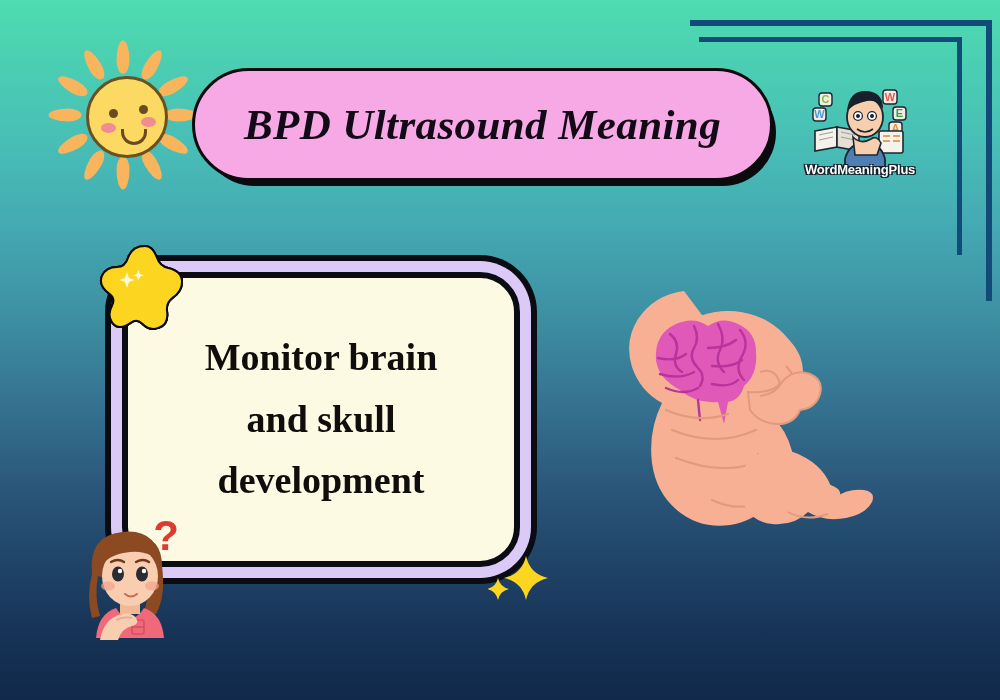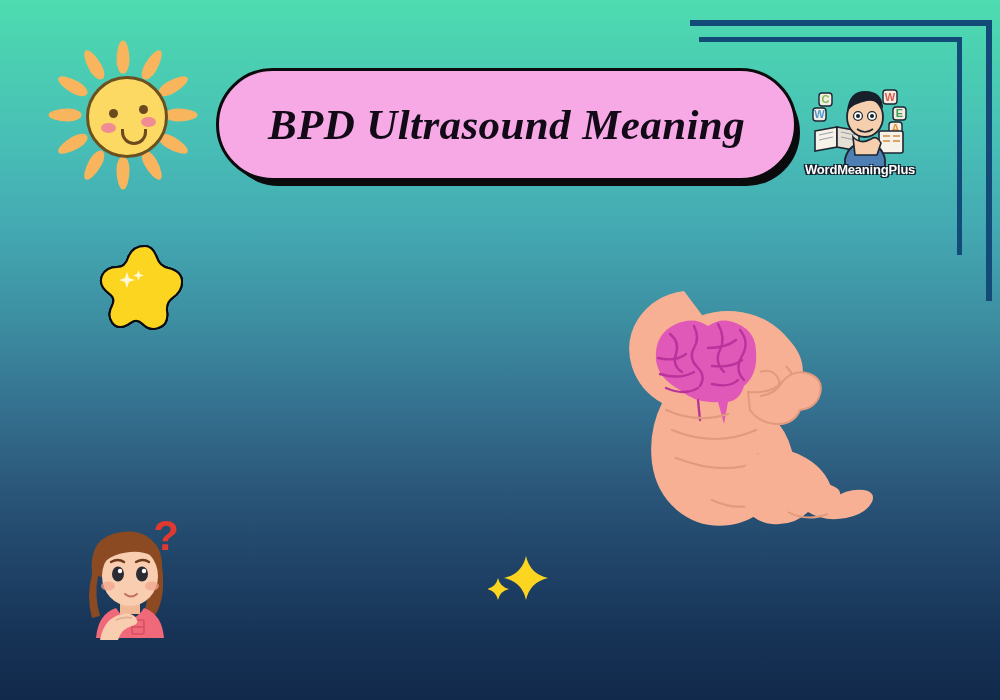--- a/index.html
+++ b/index.html
@@ -27,21 +27,21 @@
   .bracket-outer{
     right:8px;top:20px;width:296px;height:275px;
     border-width:6px 6px 0 0;border-left:0;border-bottom:0;
   }
   .bracket-inner{
     right:38px;top:37px;width:258px;height:213px;
     border-width:5px 5px 0 0;border-left:0;border-bottom:0;
   }
 
   
-  .title-wrap{position:absolute;left:216px;top:68px;width:585px;height:118px;}
+  .title-wrap{position:absolute;left:192px;top:68px;width:585px;height:118px;}
   .pill-shadow{
     position:absolute;left:9px;top:11px;width:575px;height:107px;
     background:#0b0b0d;border-radius:60px;
   }
   .pill{
     position:absolute;left:0;top:0;width:575px;height:107px;
     background:#f7a9e6;border-radius:60px;
     border:3px solid #0b0b0d;
     display:flex;align-items:center;justify-content:center;
   }
@@ -256,20 +256,27 @@
                q12 2 8 12
                q-6 12 -26 16
                q-22 4 -38 -6
                q-14 14 -36 12
                q-22 -2 -30 -24
                q-8 -26 12 -44 Z" fill="#f7b093"></path>
       <path d="M180 224 q18 10 40 2" fill="none" stroke="#e09a7e" stroke-width="2"></path>
     </svg>
   </div>
 
+  <div class="card">
+    <div class="card-text">
+      <span>Monitor brain</span><br>
+      <span>and skull</span><br>
+      <span>development</span>
+    </div>
+  </div>
 
   <div class="star-badge">
     <svg width="92" height="92" viewBox="0 0 92 92">
       <path id="starpath" d="M46 7
                q7 0 11 11
                q3 9 12 11
                q13 3 13 13
                q0 9 -9 15
                q-7 5 -6 14
                q2 13 -8 16

